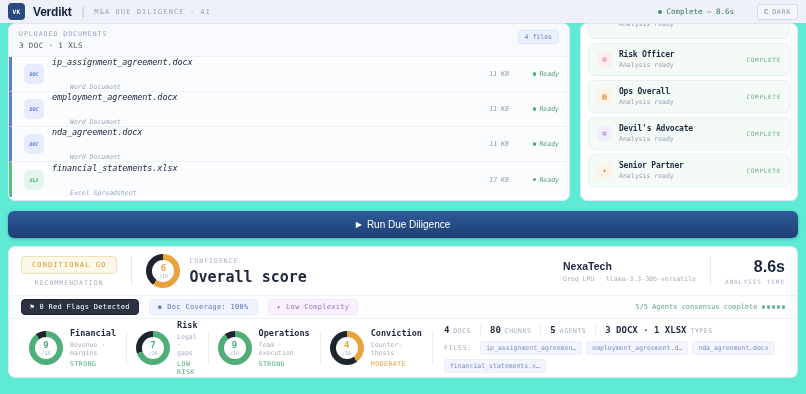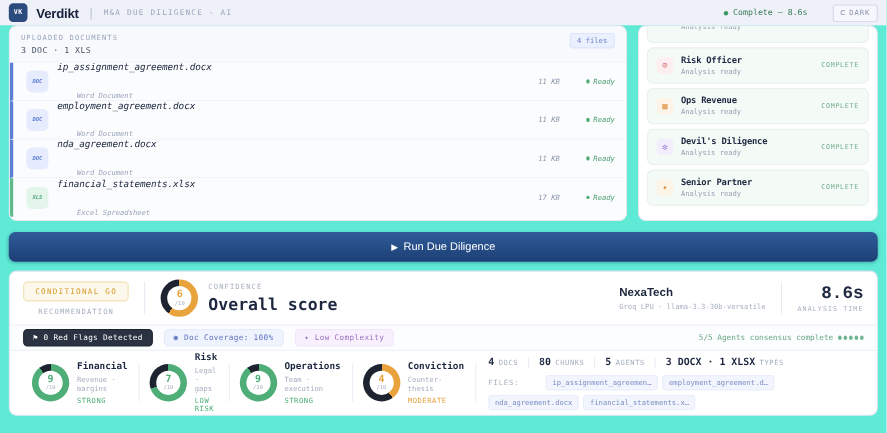--- a/index.html
+++ b/index.html
@@ -142,21 +142,21 @@
   .donut .num { font-size: 9px; font-weight: bold; line-height: 1; }
   .donut .den { font-size: 5px; color: #a5aebf; line-height: 1; margin-top: 1px; }
 
   .conf-text { margin-left: 9px; }
   .conf-kicker { font-size: 6.5px; color: #a5aebf; letter-spacing: 1px; }
   .conf-title { font-size: 15px; font-weight: bold; color: #1d2840; margin-top: 3px; }
 
   .co-block { margin-left: auto; display: flex; align-items: center; }
   .co-name { font-size: 10.5px; font-weight: bold; color: #1d2840; font-family: "Liberation Sans", sans-serif; }
   .co-sub { font-size: 6.5px; color: #a5aebf; margin-top: 3px; }
-  .time-big { font-size: 16px; font-weight: bold; color: #1d2840; font-family: Liberation Mono, monospace; text-align: right; }
+  .time-big { font-size: 16px; font-weight: bold; color: #1d2840; font-family: Liberation Sans, sans-serif; text-align: right; }
   .time-lbl { font-size: 6px; color: #a5aebf; letter-spacing: 1px; text-align: right; margin-top: 2px; }
 
   .res-badges {
     display: flex; align-items: center; gap: 10px;
     padding: 5px 12px; border-top: 1px solid #eef1f7; border-bottom: 1px solid #eef1f7;
     background: #fcfdff; height: 24px;
   }
   .bdg { font-size: 7px; border-radius: 4px; padding: 3px 8px; display: flex; align-items: center; gap: 5px; letter-spacing: .3px; }
   .bdg-dark { background: #2b3242; color: #fff; border: 1px solid #1d2430; }
   .bdg-blue { background: #eff3fe; color: #5d73bf; border: 1px solid #e4ebfc; }
@@ -175,21 +175,21 @@
   .sc-state { font-size: 6.5px; margin-top: 3px; letter-spacing: .5px; }
 
   .stats-cell { margin-left: auto; padding-left: 12px; position: relative; min-width: 340px; }
   .stats-cell::before { content: ""; position: absolute; left: 0; top: 6px; bottom: 6px; width: 1px; background: #eaeef6; }
   .stat-line { display: flex; align-items: baseline; gap: 0; }
   .stat-grp { display: flex; align-items: baseline; gap: 4px; padding-right: 9px; margin-right: 9px; border-right: 1px solid #e9edf5; }
   .stat-grp:last-child { border-right: none; }
   .stat-v { font-size: 9px; font-weight: bold; color: #1d2840; }
   .stat-k { font-size: 6.5px; color: #a5aebf; letter-spacing: .5px; }
   .files-line { margin-top: 6px; display: flex; flex-wrap: wrap; gap: 4px; align-items: center; }
-  .files-kicker { font-size: 6.5px; color: #a5aebf; letter-spacing: .8px; margin-right: 20px; }
+  .files-kicker { font-size: 6.5px; color: #a5aebf; letter-spacing: .8px; margin-right: 4px; }
   .fchip {
     font-size: 6.5px; color: #7d8dc4; background: #f2f5fd;
     border: 1px solid #e8edfb; border-radius: 3px; padding: 2px 5px;
     max-width: 104px; overflow: hidden; text-overflow: ellipsis; white-space: nowrap;
   }
 </style>
 </head>
 <body>
 
 <div class="app">
@@ -283,29 +283,29 @@
   <div class="a-ico" style="background:#fdeef0;color:#d96b72">⊘</div>
   <div>
     <div class="a-name">Risk Officer</div>
     <div class="a-sub">Analysis ready</div>
   </div>
   <div class="a-state">COMPLETE</div>
 </div>
 <div class="agent-row">
   <div class="a-ico" style="background:#fdf3e6;color:#e09a4d">▦</div>
   <div>
-    <div class="a-name">Ops Revenue</div>
+    <div class="a-name">Ops Overall</div>
     <div class="a-sub">Analysis ready</div>
   </div>
   <div class="a-state">COMPLETE</div>
 </div>
 <div class="agent-row">
   <div class="a-ico" style="background:#f2eefc;color:#9b82d8">✼</div>
   <div>
-    <div class="a-name">Devil's Diligence</div>
+    <div class="a-name">Devil's Advocate</div>
     <div class="a-sub">Analysis ready</div>
   </div>
   <div class="a-state">COMPLETE</div>
 </div>
 <div class="agent-row">
   <div class="a-ico" style="background:#fdf4e8;color:#d98a3c">✦</div>
   <div>
     <div class="a-name">Senior Partner</div>
     <div class="a-sub">Analysis ready</div>
   </div>

